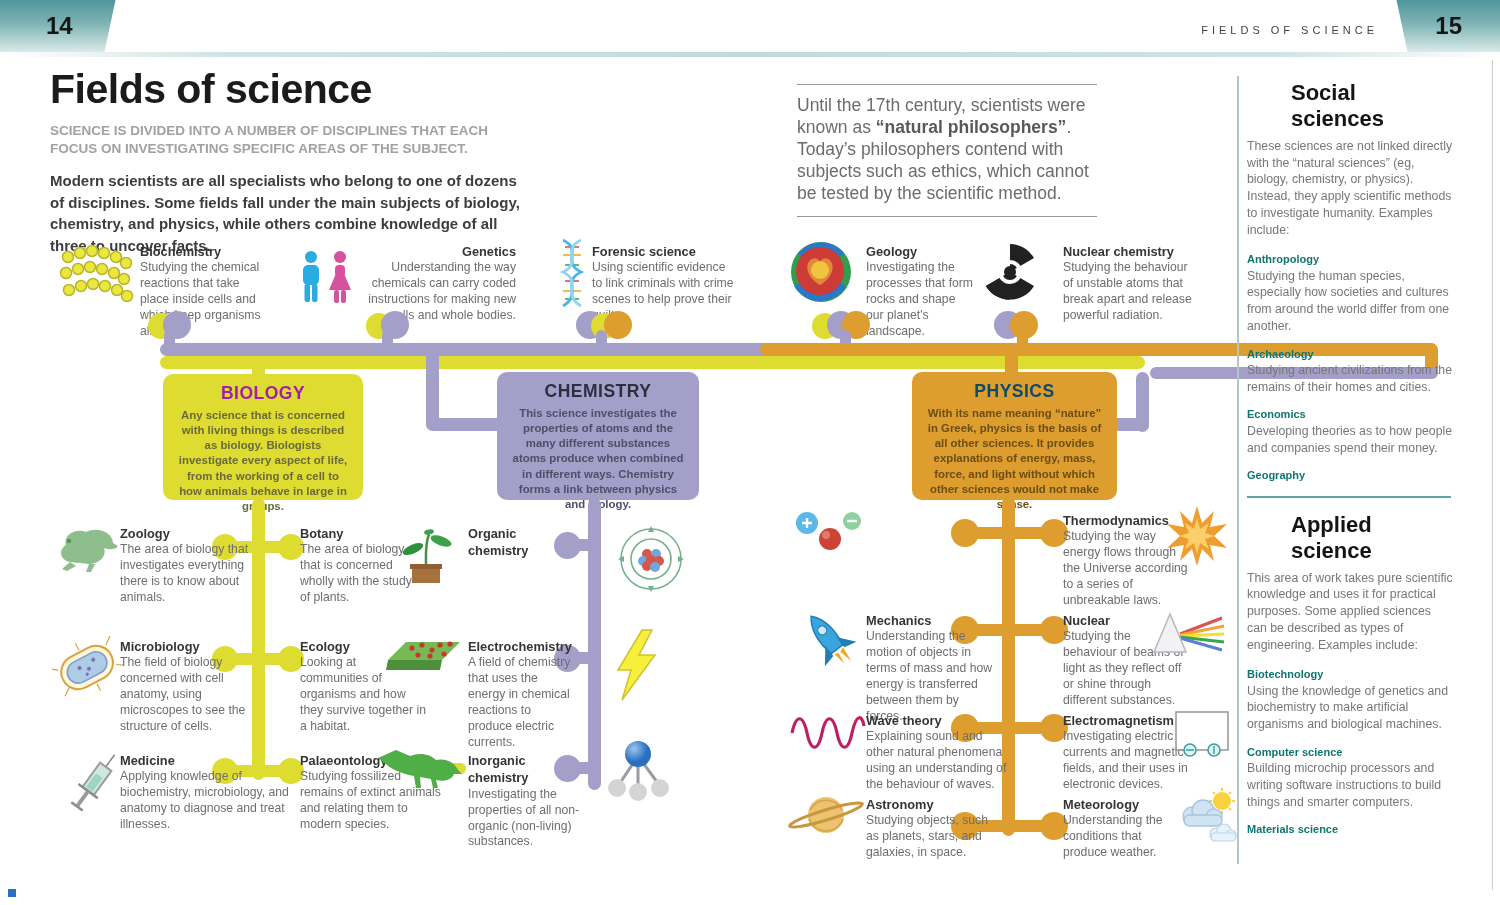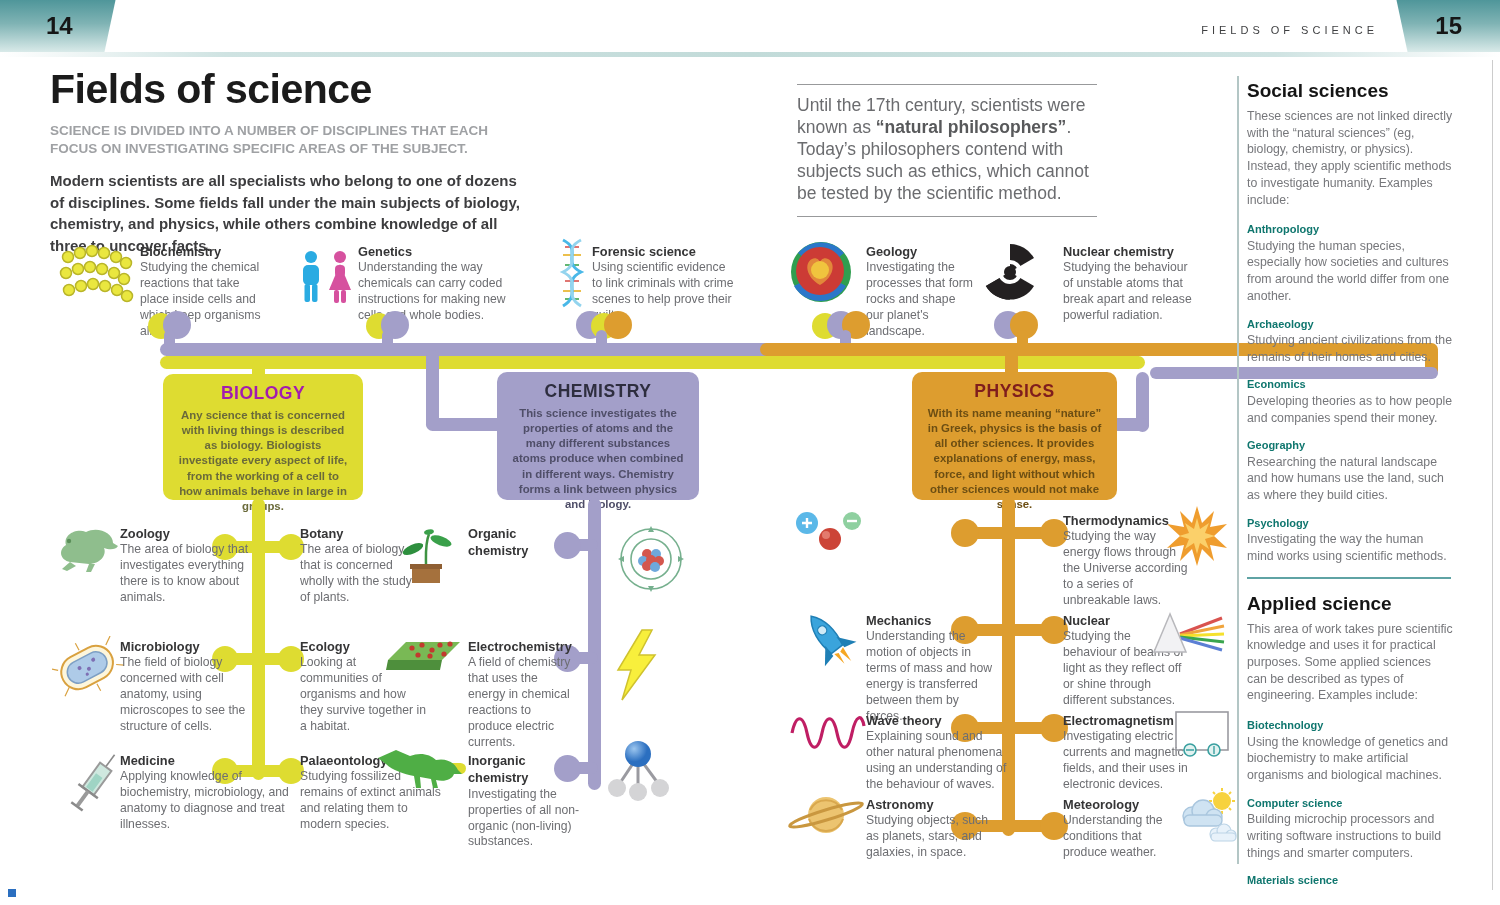--- a/index.html
+++ b/index.html
@@ -25,21 +25,21 @@
   
   .quote { position:absolute; left:797px; top:84px; width:300px; padding:9px 0 12px;
     border-top:1.5px solid #98999b; border-bottom:1.5px solid #98999b;
     font-size:17.5px; color:#6b6c6f; line-height:1.26; }
   .quote b { color:#58595b; }
 
   
   .sidebar-rule { position:absolute; left:1237px; top:76px; width:2px; height:788px; background:#b3c6c5; }
   .page-edge { position:absolute; left:1492px; top:60px; width:1px; height:830px; background:#cccccc; }
   .sidebar { position:absolute; left:1247px; top:80px; width:206px; }
-  .sb-title { font-size:19px; font-weight:bold; color:#141414; margin-bottom:6px; }
+  .sb-title { font-size:22px; font-weight:bold; color:#141414; margin-bottom:6px;margin-left:44px; }
   .sb-text { font-size:12.3px; color:#76777b; line-height:1.36; }
   .sb-intro { margin-bottom:14px; }
   .sb-entry { margin-bottom:12px; }
   .sb-entry-name { font-size:11px; font-weight:bold; color:#0f766e; line-height:1.4; }
   .sb-divider { border:none; border-top:2px solid #5fa3a4; margin:8px 0 14px; width:204px; }
 
   
   .field { position:absolute; }
   .fname { font-size:12.8px; font-weight:bold; color:#353536; line-height:1.35; }
   .fdesc { font-size:12.2px; color:#6d6e72; line-height:1.31; }
@@ -50,21 +50,21 @@
   .yellow { background:#dedc31; }
   .purple { background:#a39fc9; }
   .orange { background:#dd9d2f; }
 
   
   .box { position:absolute; border-radius:10px; text-align:center; padding:9px 12px; }
   .box-title { font-size:17.5px; font-weight:bold; letter-spacing:0.5px; }
   .box-desc { font-size:11.4px; line-height:1.33; margin-top:4px; font-weight:600; }
   .box-bio { background:#dedc31; } .box-bio .box-title{color:#a21caf;} .box-bio .box-desc{color:#6a6a3a;}
   .box-chem { background:#a39fc9; } .box-chem .box-title{color:#2e2e3f;} .box-chem .box-desc{color:#4f4e68;}
-  .box-phys { background:#dd9d2f; } .box-phys .box-title{color:#7f1d1d;} .box-phys .box-desc{color:#6c4e13;}
+  .box-phys { background:#dd9d2f; } .box-phys .box-title{color:#0c4a6e;} .box-phys .box-desc{color:#6c4e13;}
 
   .icon { position:absolute; }
   svg { display:block; }
 </style>
 </head>
 <body>
 
 <div class="page">
 
   <div class="corner corner-left"></div>
@@ -154,21 +154,21 @@
       </g>
       <circle cx="32" cy="31" r="10" fill="none" stroke="#ffffff" stroke-width="4"></circle>
       <circle cx="32" cy="31" r="6" fill="#232021"></circle>
     </svg>
   </div>
 
   <div class="field" style="left:140px;top:243px;width:132px;">
     <div class="fname">Biochemistry</div>
     <div class="fdesc">Studying the chemical reactions that take place inside cells and which keep organisms alive.</div>
   </div>
-  <div class="field" style="left:358px;top:243px;width:158px;">
+  <div class="field" style="left:358px;top:243px;width:158px;text-align:right;">
     <div class="fname">Genetics</div>
     <div class="fdesc">Understanding the way chemicals can carry coded instructions for making new cells and whole bodies.</div>
   </div>
   <div class="field" style="left:592px;top:243px;width:142px;">
     <div class="fname">Forensic science</div>
     <div class="fdesc">Using scientific evidence to link criminals with crime scenes to help prove their guilt.</div>
   </div>
   <div class="field" style="left:866px;top:243px;width:108px;">
     <div class="fname">Geology</div>
     <div class="fdesc">Investigating the processes that form rocks and shape our planet's landscape.</div>
@@ -539,25 +539,20 @@
     <div class="sb-entry">
       <div class="sb-entry-name">Archaeology</div>
       <div class="sb-text">Studying ancient civilizations from the remains of their homes and cities.</div>
     </div>
     <div class="sb-entry">
       <div class="sb-entry-name">Economics</div>
       <div class="sb-text">Developing theories as to how people and companies spend their money.</div>
     </div>
     <div class="sb-entry">
       <div class="sb-entry-name">Geography</div>
-      <div class="sb-text">Researching the natural landscape and how humans use the land, such as where they build cities.</div>
-    </div>
-    <div class="sb-entry">
-      <div class="sb-entry-name">Psychology</div>
-      <div class="sb-text">Investigating the way the human mind works using scientific methods.</div>
     </div>
     <hr class="sb-divider">
     <div class="sb-title">Applied science</div>
     <div class="sb-text sb-intro">This area of work takes pure scientific knowledge and uses it for practical purposes. Some applied sciences can be described as types of engineering. Examples include:</div>
     <div class="sb-entry">
       <div class="sb-entry-name">Biotechnology</div>
       <div class="sb-text">Using the knowledge of genetics and biochemistry to make artificial organisms and biological machines.</div>
     </div>
     <div class="sb-entry">
       <div class="sb-entry-name">Computer science</div>

